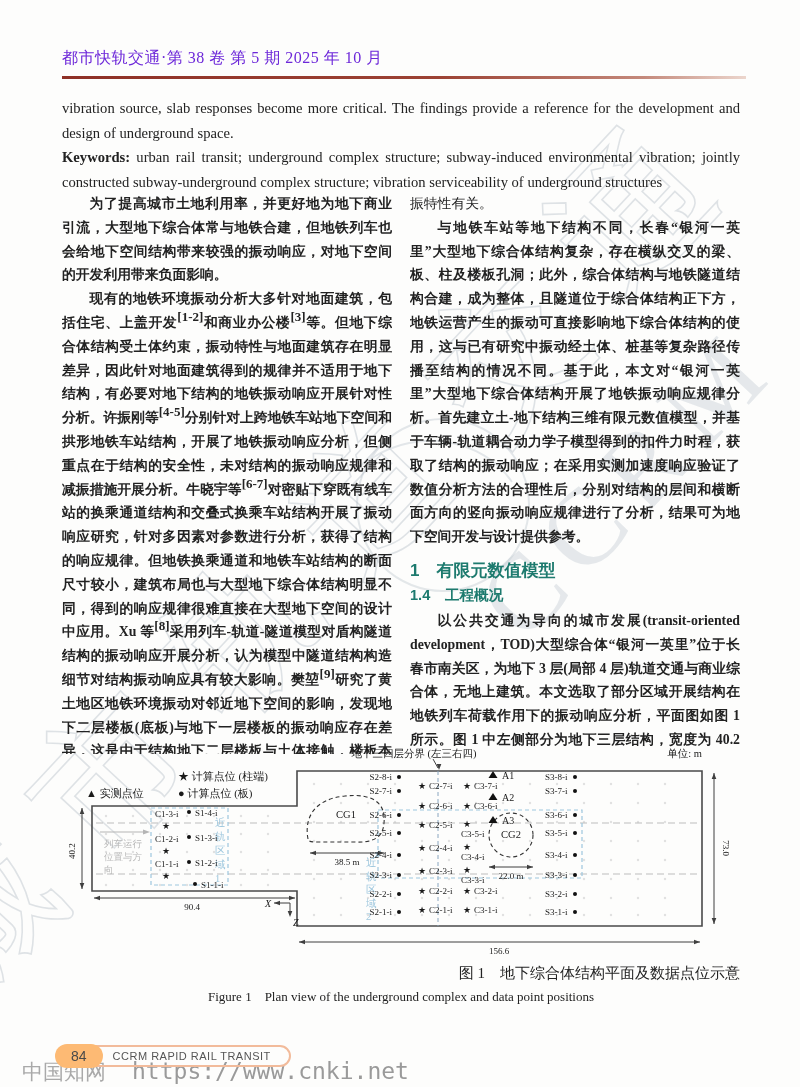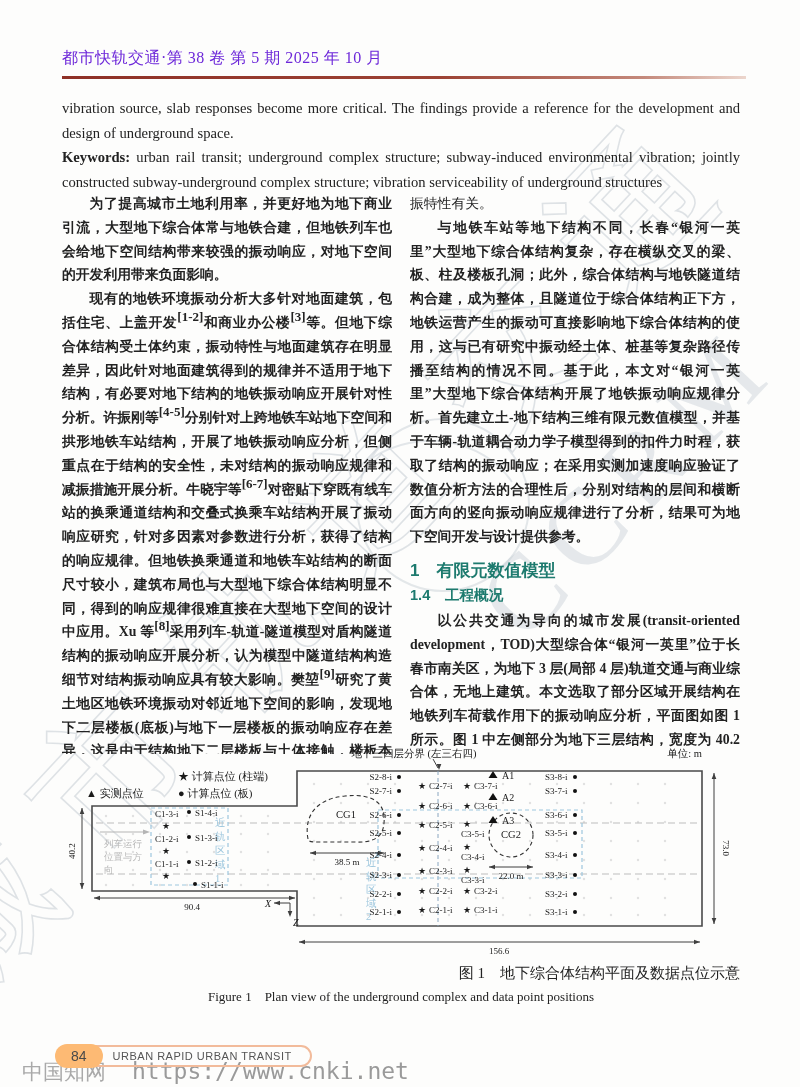--- a/index.html
+++ b/index.html
@@ -360,20 +360,20 @@
         <polygon points="228,171 225.7,165 230.3,165" fill="#3f3f3f"></polygon>
         <text x="203" y="161" font-size="10" fill="#1a1a1a" font-style="italic">X</text>
         <text x="231" y="180" font-size="10" fill="#1a1a1a" font-style="italic">Z</text>
       </svg>
     <p class="cap-zh">图 1　地下综合体结构平面及数据点位示意</p>
     <p class="cap-en">Figure 1　Plan view of the underground complex and data point positions</p>
   </div>
 
   <div class="layer footer">
     <span class="pagenum">84</span>
-    <span class="ftitle">URBAN RAPID URBAN TRANSIT</span>
+    <span class="ftitle">CCRM RAPID RAIL TRANSIT</span>
   </div>
 
   <div class="layer cnki">
     <span>中国知网</span><span class="cnki-url">https://www.cnki.net</span>
   </div>
 
 </div>
 
 </body></html>

